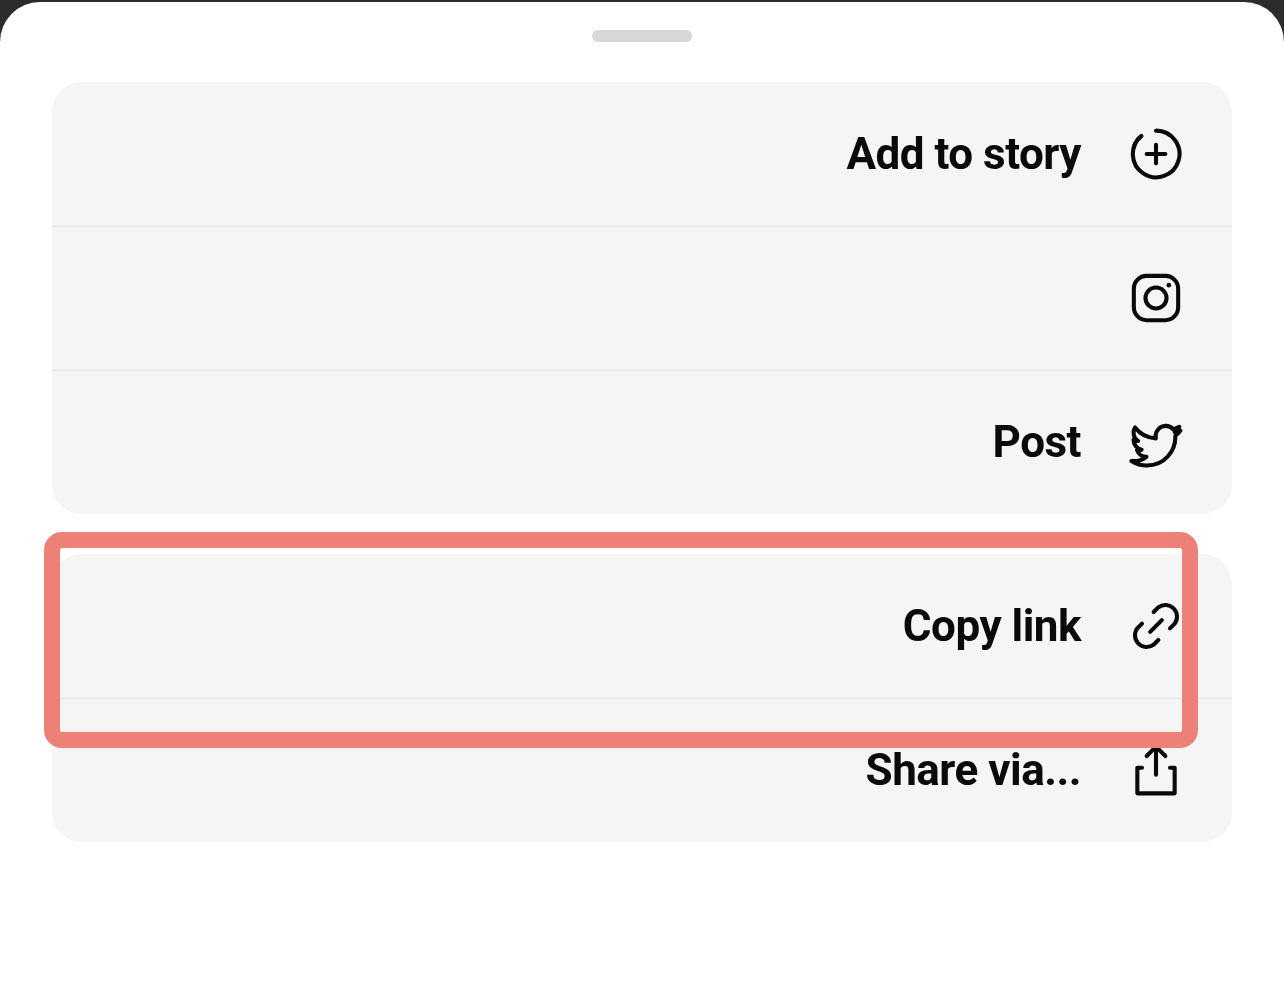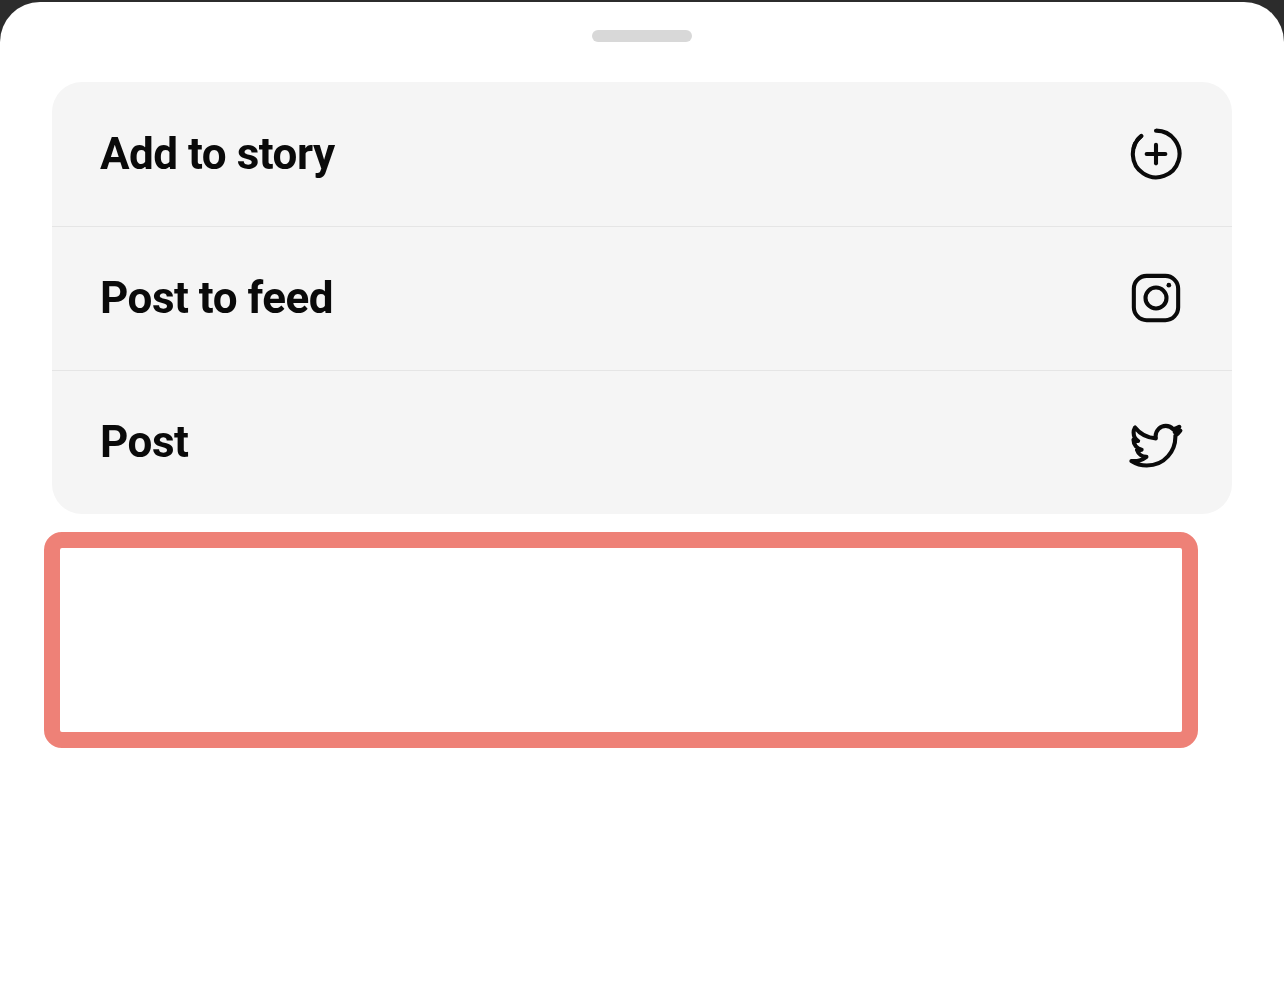--- a/index.html
+++ b/index.html
@@ -39,24 +39,25 @@
       background: #f5f5f5;
       border-radius: 30px;
       overflow: hidden;
     }
     .group + .group {
       margin-top: 40px;
     }
     .row {
       display: flex;
       align-items: center;
-      justify-content: space-between;
+      justify-content: flex-end;
       padding: 44px 48px;
       cursor: pointer;
       position: relative;
+      gap: 47px;
     }
     .row + .row::before {
       content: "";
       position: absolute;
       top: 0;
       left: 0;
       right: 0;
       height: 1px;
       background: #e5e5e5;
     }
@@ -104,38 +105,62 @@
             <path d="M24 4 A20 20 0 1 1 11.5 8.5" stroke-dasharray="0"></path>
             <path d="M8 12 A20 20 0 0 1 11 9"></path>
             <path d="M5.2 18 A20 20 0 0 1 6.2 15"></path>
             <line x1="24" y1="16" x2="24" y2="32"></line>
             <line x1="16" y1="24" x2="32" y2="24"></line>
           </svg>
         </span>
       </div>
 
       <div class="row">
-        <span class="row-label">Post to feed</span>
         <span class="row-icon">
           <svg viewBox="0 0 48 48" fill="none" stroke="currentColor" stroke-width="3.5" stroke-linecap="round">
             <rect x="5" y="5" width="38" height="38" rx="11"></rect>
             <circle cx="24" cy="24" r="9"></circle>
             <circle cx="35" cy="13" r="2" fill="currentColor" stroke="none"></circle>
           </svg>
         </span>
       </div>
 
       <div class="row">
         <span class="row-label">Post</span>
         <span class="row-icon">
           <svg viewBox="0 0 48 48" fill="none" stroke="currentColor" stroke-width="3.5" stroke-linejoin="round" stroke-linecap="round">
             <path d="M44 11c-1.6 1-3.4 1.7-5.2 2.1-1.6-1.8-3.9-2.9-6.4-2.9-4.8 0-8.7 3.9-8.7 8.7 0 .7.1 1.3.2 2C16.6 20.5 10.2 17 6 11.6c-.7 1.3-1.2 2.7-1.2 4.3 0 3 1.5 5.7 3.9 7.2-1.4 0-2.8-.4-4-1.1v.1c0 4.2 3 7.7 7 8.5-.7.2-1.5.3-2.3.3-.6 0-1.1-.1-1.7-.2 1.1 3.5 4.3 6 8.1 6-3 2.3-6.7 3.7-10.8 3.7-.7 0-1.4 0-2.1-.1 3.8 2.4 8.3 3.9 13.2 3.9 15.8 0 24.5-13.1 24.5-24.5v-1.1c1.7-1.2 3.1-2.7 4.3-4.4-1.5.7-3.2 1.1-4.9 1.3z"></path>
           </svg>
         </span>
       </div>
 
     </div>
 
+    <div class="group">
+
+      <div class="row">
+        <span class="row-label">Copy link</span>
+        <span class="row-icon">
+          <svg viewBox="0 0 48 48" fill="none" stroke="currentColor" stroke-width="3.5" stroke-linecap="round">
+            <path d="M19 29 L29 19"></path>
+            <path d="M22 12 L26 8 A10 10 0 0 1 40 22 L36 26"></path>
+            <path d="M26 36 L22 40 A10 10 0 0 1 8 26 L12 22"></path>
+          </svg>
+        </span>
+      </div>
+
+      <div class="row">
+        <span class="row-label">Share via...</span>
+        <span class="row-icon">
+          <svg viewBox="0 0 48 48" fill="none" stroke="currentColor" stroke-width="3.5" stroke-linecap="round" stroke-linejoin="round">
+            <line x1="24" y1="4" x2="24" y2="28"></line>
+            <polyline points="16,12 24,4 32,12"></polyline>
+            <path d="M12 22 H8 V44 H40 V22 H36"></path>
+          </svg>
+        </span>
+      </div>
+
+    </div>
 
   </div>
 </div>
 
 <div class="highlight-frame" style="left:44px; top:532px; width:1154px; height:216px;"></div>
 
 </body></html>

